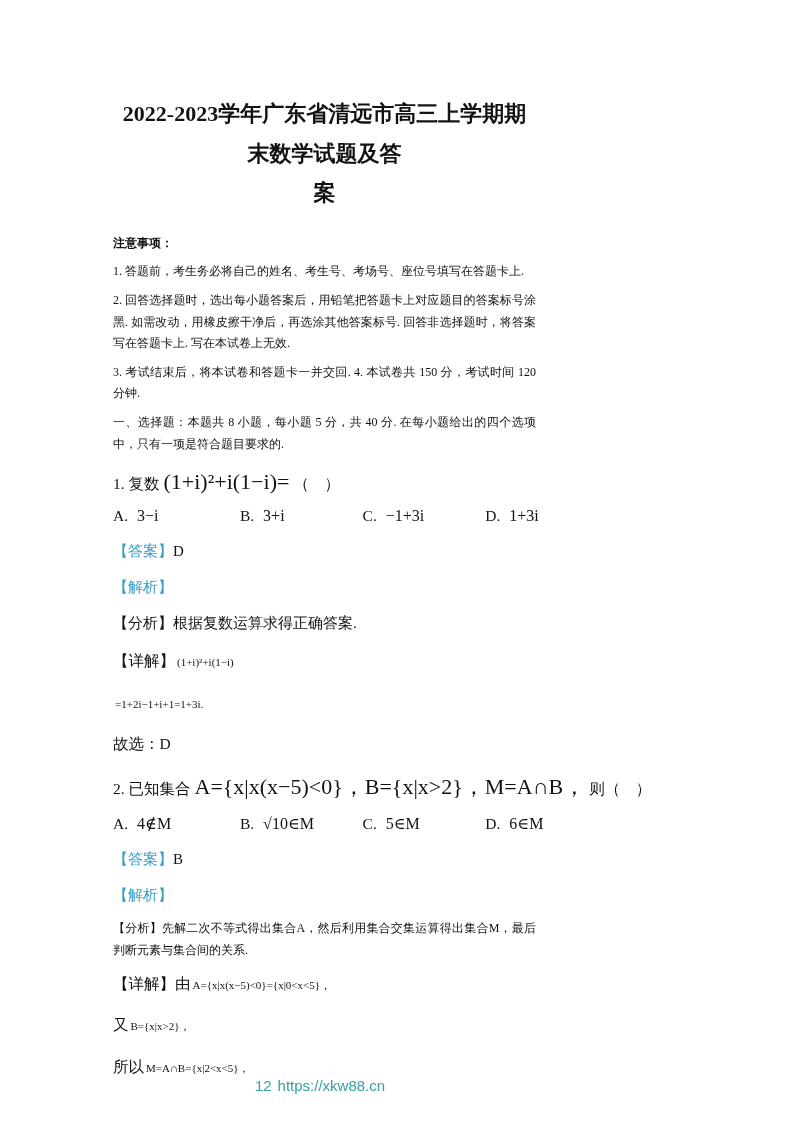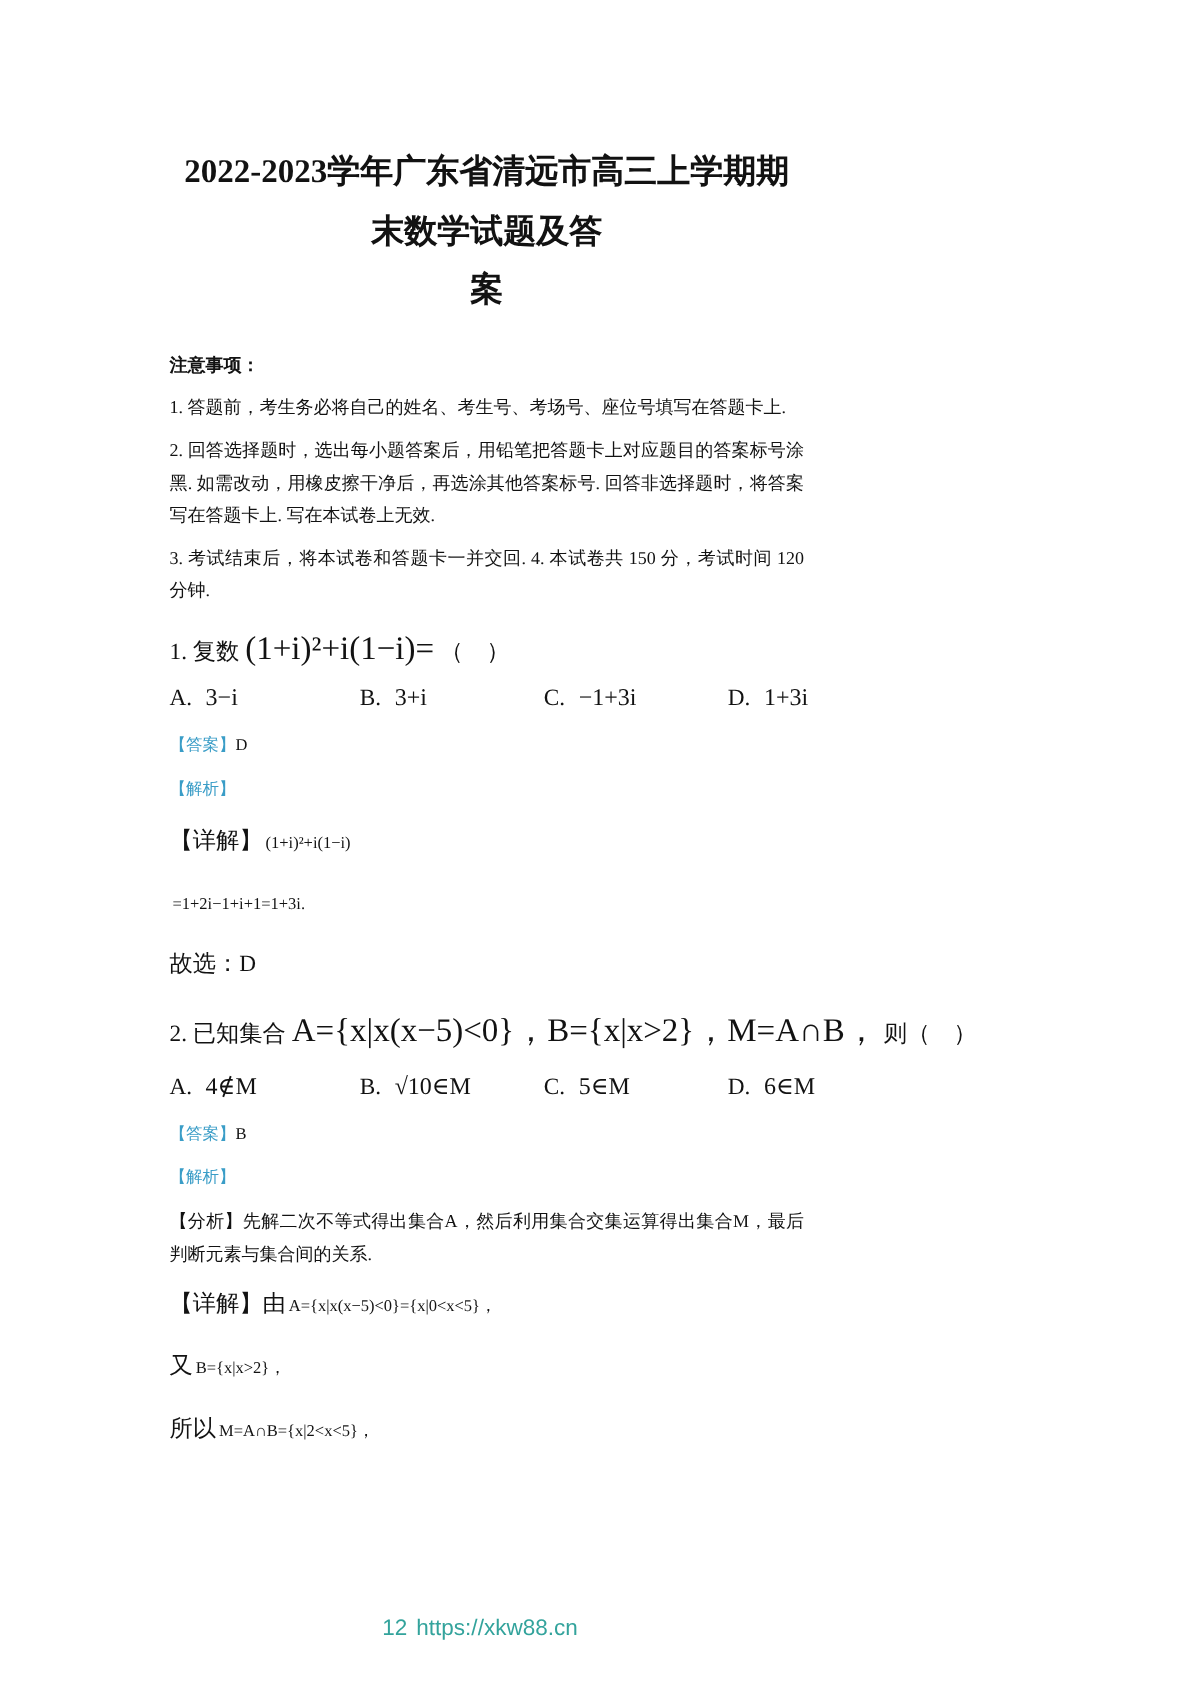--- a/index.html
+++ b/index.html
@@ -35,21 +35,21 @@
   .math { font-family: "Liberation Serif", "DejaVu Serif", serif; }
   .options {
     display: grid;
     grid-template-columns: 30% 29% 29% 12%;
     font-size: 15.5px;
     margin: 0 0 13px 0;
     white-space: nowrap;
   }
   .option .opt-label { margin-right: 9px; }
   .option .math { font-size: 16px; }
-  .line { font-size: 11px; line-height: 1.8; margin: 0 0 9px 0; }
+  .line { font-size: 15px; line-height: 1.8; margin: 0 0 9px 0; }
   .detail { font-size: 15.5px; line-height: 1.9; margin: 0 0 12px 0; }
   .detail .math { font-size: 11px; margin-left: 2px; }
   .question { margin-bottom: 4px; }
   .footer {
     position: absolute; left: 0; right: 12px; bottom: 28px;
     text-align: center;
     color: #33A39C;
     font-size: 15px;
     font-family: "Liberation Sans", sans-serif;
   }
@@ -64,20 +64,21 @@
   <h1 class="title">
     <span>2022-2023学年广东省清远市高三上学期期末数学试题及答</span>
     <span>案</span>
   </h1>
 
   <p class="para bold">注意事项：</p>
   <p class="para">1. 答题前，考生务必将自己的姓名、考生号、考场号、座位号填写在答题卡上.</p>
   <p class="para">2. 回答选择题时，选出每小题答案后，用铅笔把答题卡上对应题目的答案标号涂黑. 如需改动，用橡皮擦干净后，再选涂其他答案标号. 回答非选择题时，将答案写在答题卡上. 写在本试卷上无效.</p>
   <p class="para">3. 考试结束后，将本试卷和答题卡一并交回. 4. 本试卷共 150 分，考试时间 120 分钟.</p>
 
+  <p class="para">一、选择题：本题共 8 小题，每小题 5 分，共 40 分. 在每小题给出的四个选项中，只有一项是符合题目要求的.</p>
 
   <div class="question">
     <p class="q-stem">
       <span>1. 复数</span><span class="math">(1+i)²+i(1−i)=</span><span>（　）</span>
     </p>
     <div class="options">
       <div class="option">
         <span class="opt-label">A.</span><span class="math">3−i</span>
       </div>
       <div class="option">
@@ -87,20 +88,21 @@
         <span class="opt-label">C.</span><span class="math">−1+3i</span>
       </div>
       <div class="option">
         <span class="opt-label">D.</span><span class="math">1+3i</span>
       </div>
     </div>
     <p class="line">
       <span class="tag">【答案】</span><span>D</span>
     </p>
     <p class="line tag">【解析】</p>
+    <p class="line">【分析】根据复数运算求得正确答案.</p>
     <p class="detail">
       <span>【详解】</span><span class="math">(1+i)²+i(1−i)</span>
     </p>
     <p class="detail">
       <span></span><span class="math">=1+2i−1+i+1=1+3i.</span>
     </p>
     <p class="detail">
       <span>故选：</span><span>D</span>
     </p>
   </div>

